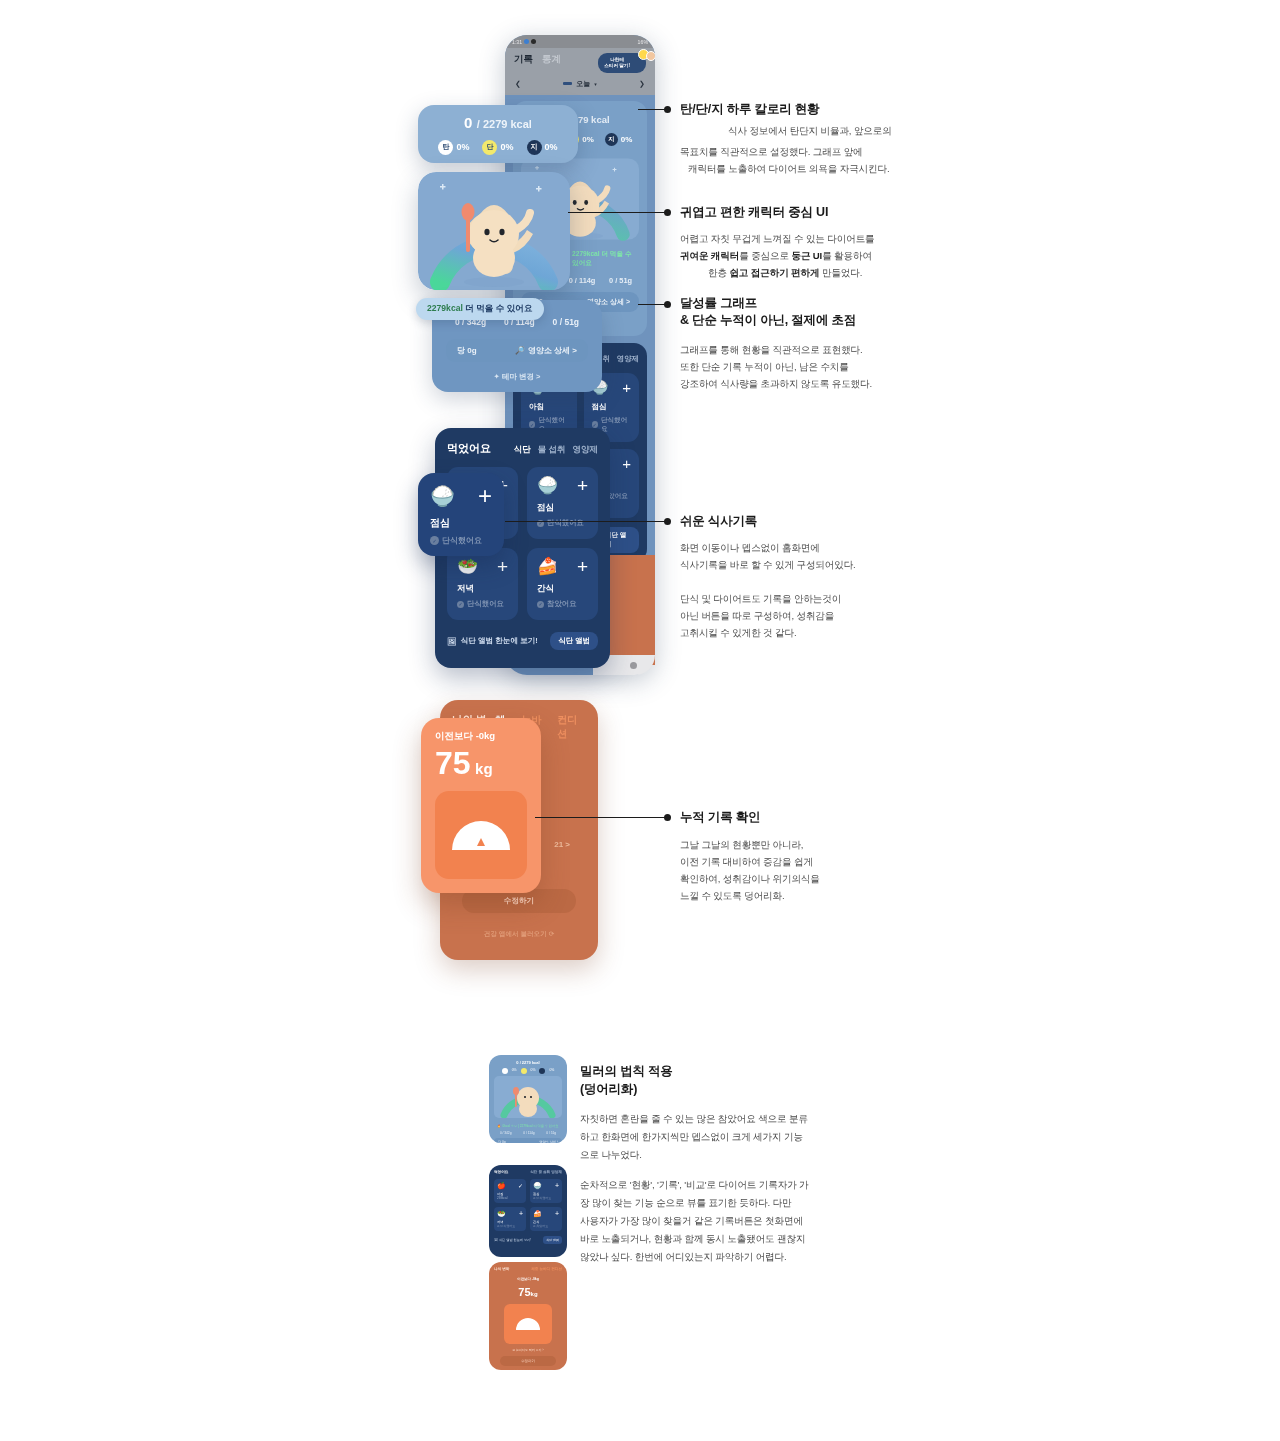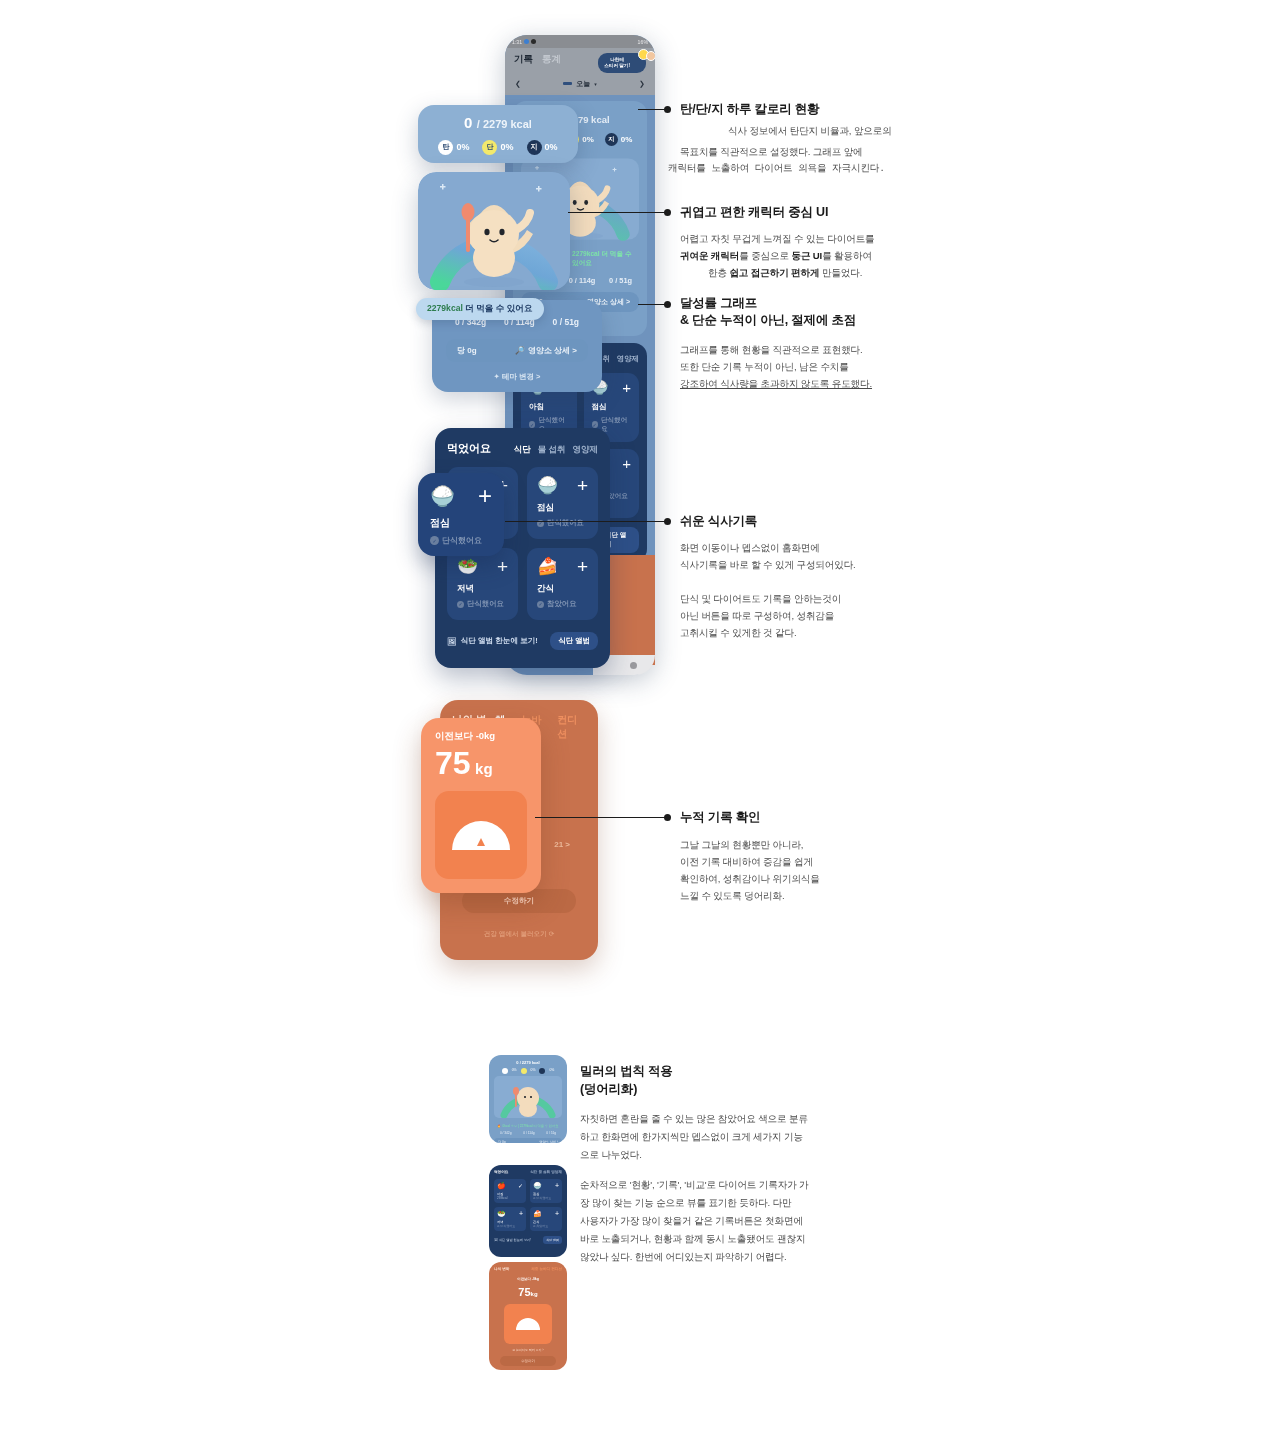--- a/index.html
+++ b/index.html
@@ -536,40 +536,40 @@
         <span class="dial"></span>
       </div>
   </div>
 
   <div class="callout" style="left:638px; top:100px; width:300px;">
     <span class="lead" style="width:28px"></span>
     <span class="dot" style="left:26px"></span>
     <span class="ctitle" style="left:42px; top:0;">탄/단/지 하루 칼로리 현황</span>
     <span class="cbody" style="left:42px; top:22px;margin-left:48px;">식사 정보에서 탄단지 비율과, 앞으로의</span>
     <span class="cbody" style="left:42px; top:43px;">목표치를 직관적으로 설정했다. 그래프 앞에</span>
-    <span class="cbody" style="left:30px; top:60px;font-family:Liberation Mono, monospace;">캐릭터를 노출하여 다이어트 의욕을 자극시킨다.</span>
+    <span class="cbody" style="left:50px; top:60px;">캐릭터를 노출하여 다이어트 의욕을 자극시킨다.</span>
   </div>
 
   <div class="callout" style="left:568px; top:203px; width:370px;">
     <span class="lead" style="width:98px"></span>
     <span class="dot" style="left:96px"></span>
     <span class="ctitle" style="left:112px; top:0;">귀엽고 편한 캐릭터 중심 UI</span>
     <span class="cbody" style="left:112px; top:27px;">어렵고 자칫 무겁게 느껴질 수 있는 다이어트를</span>
     <span class="cbody" style="left:112px; top:44px;"><b>귀여운 캐릭터</b>를 중심으로 <b>둥근 UI</b>를 활용하여</span>
     <span class="cbody" style="left:112px; top:61px;margin-left:28px;">한층 <b>쉽고 접근하기 편하게</b> 만들었다.</span>
   </div>
 
   <div class="callout" style="left:638px; top:295px; width:320px;">
     <span class="lead" style="width:28px"></span>
     <span class="dot" style="left:26px"></span>
     <span class="ctitle" style="left:42px; top:-1px;">달성률 그래프</span>
     <span class="ctitle" style="left:42px; top:16px;">&amp; 단순 누적이 아닌, 절제에 초점</span>
     <span class="cbody" style="left:42px; top:46px;">그래프를 통해 현황을 직관적으로 표현했다.</span>
     <span class="cbody" style="left:42px; top:63px;">또한 단순 기록 누적이 아닌, 남은 수치를</span>
-    <span class="cbody" style="left:42px; top:80px;text-decoration:underline;">강조하여 식사량을 초과하지 않도록 유도했다.</span>
+    <span class="cbody" style="left:42px; top:80px;">강조하여 식사량을 초과하지 않도록 유도했다.</span>
   </div>
 
   <div class="callout" style="left:505px; top:512px; width:420px;">
     <span class="lead" style="width:161px"></span>
     <span class="dot" style="left:159px"></span>
     <span class="ctitle" style="left:175px; top:0;">쉬운 식사기록</span>
     <span class="cbody" style="left:175px; top:27px;">화면 이동이나 뎁스없이 홈화면에</span>
     <span class="cbody" style="left:175px; top:44px;">식사기록을 바로 할 수 있게 구성되어있다.</span>
     <span class="cbody" style="left:175px; top:78px;">단식 및 다이어트도 기록을 안하는것이</span>
     <span class="cbody" style="left:175px; top:95px;">아닌 버튼을 따로 구성하여, 성취감을</span>

